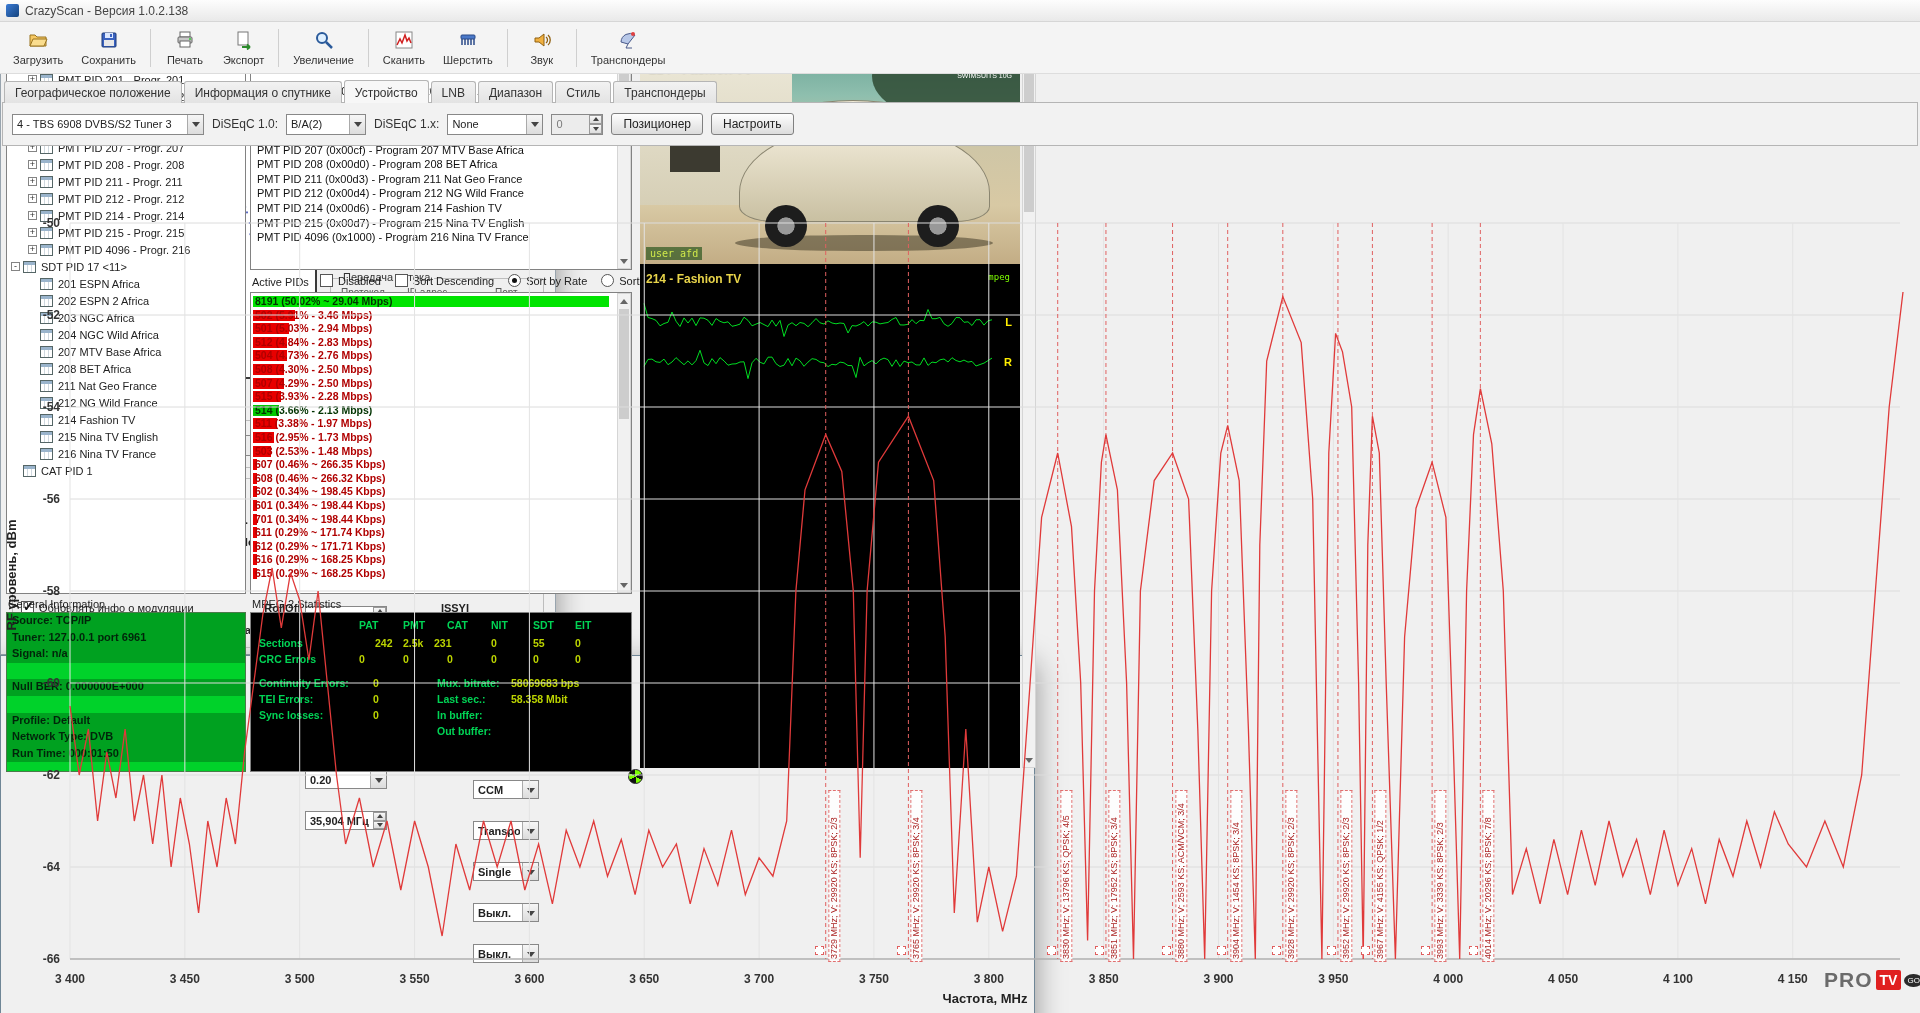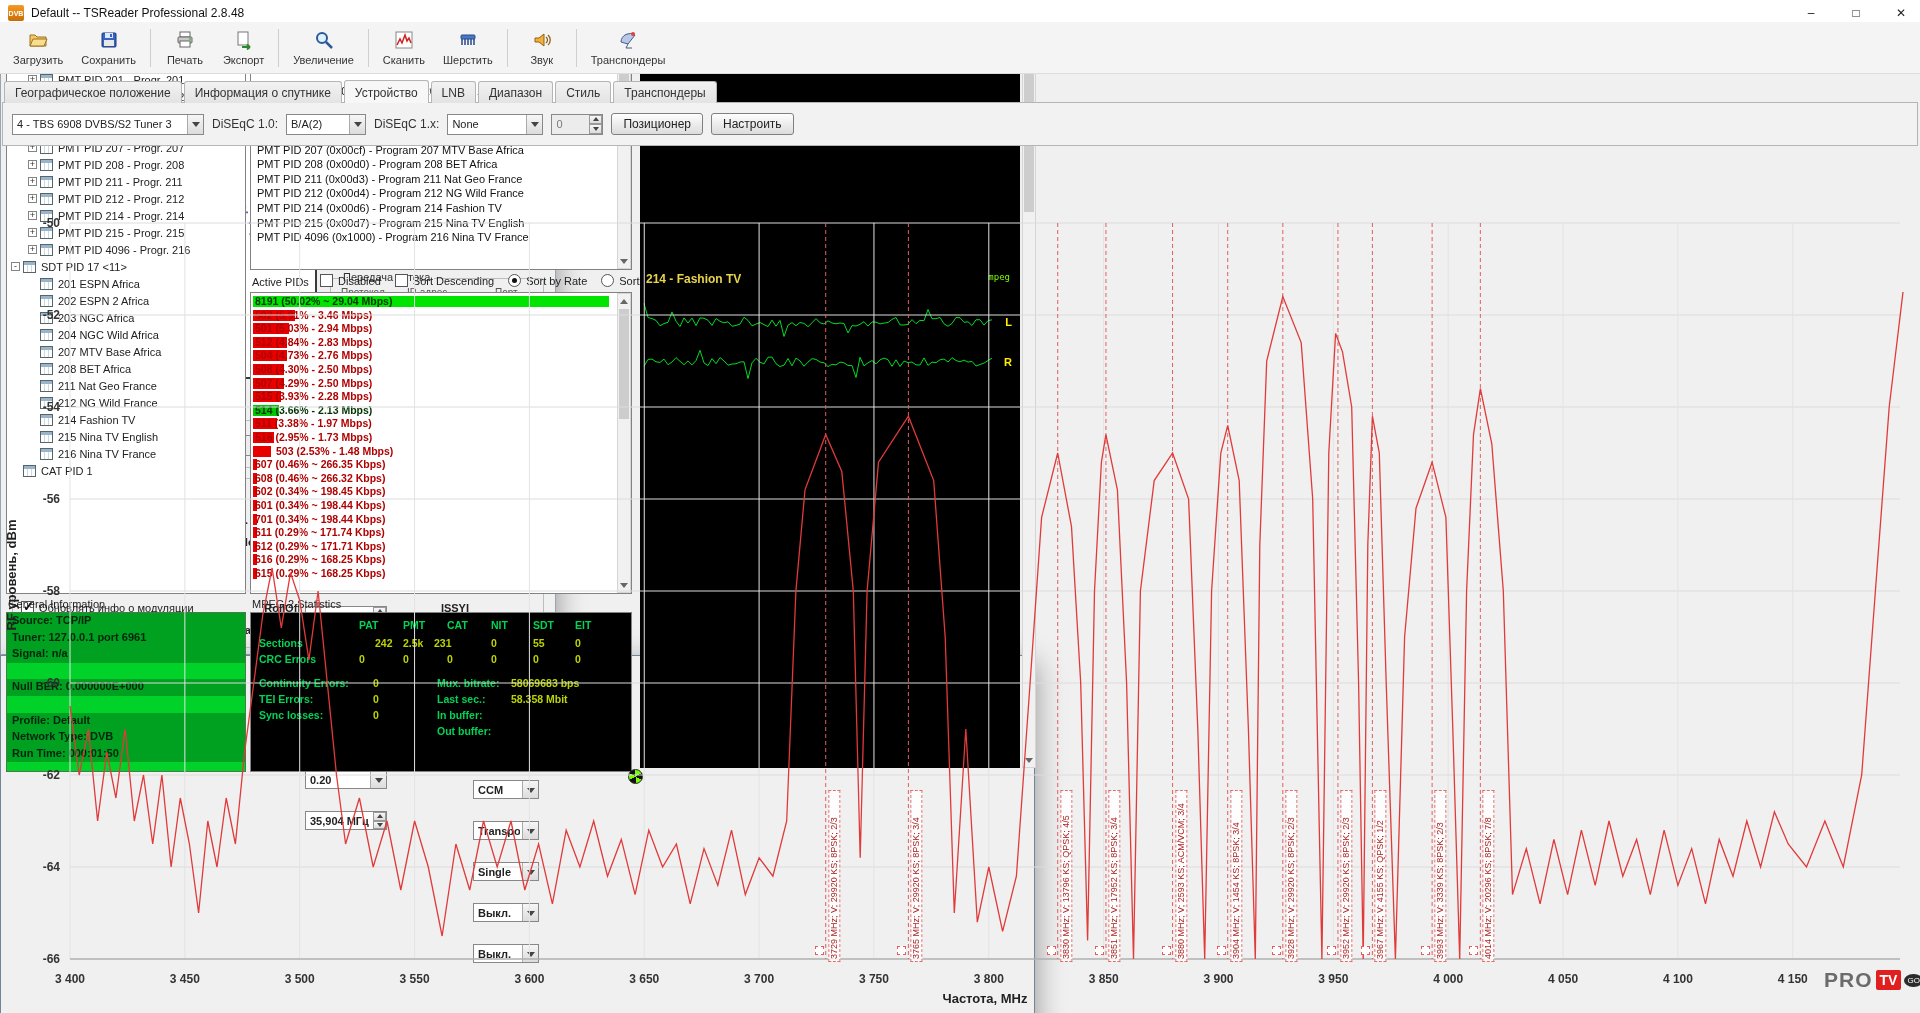--- a/index.html
+++ b/index.html
@@ -213,20 +213,24 @@
       <div class="mk-label" style="left: 1339.94px;">3952 MHz; V; 29920 KS; 8PSK; 2/3</div>
       <div class="mk-box" style="left: 1326.94px;"></div>
       <div class="mk-label" style="left: 1374.4px;">3967 MHz; V; 4155 KS; QPSK; 1/2</div>
       <div class="mk-box" style="left: 1361.4px;"></div>
       <div class="mk-label" style="left: 1434.12px;">3993 MHz; V; 3339 KS; 8PSK; 2/3</div>
       <div class="mk-box" style="left: 1421.12px;"></div>
       <div class="mk-label" style="left: 1482.36px;">4014 MHz; V; 20296 KS; 8PSK; 7/8</div>
       <div class="mk-box" style="left: 1469.36px;"></div>
     </div>
 
+  <div id="cs-titlebar" class="abs">
+    <div id="cs-appicon"></div>
+    <span>CrazyScan - Версия 1.0.2.138</span>
+  </div>
   <div id="cs-toolbar" class="abs">
       <div class="tbtn">
         <div><svg viewBox="0 0 20 20">
             <path d="M2 16V5h5l2 2h9v9z" fill="#f6c863" stroke="#9a7420"></path>
             <path d="M2 16l3-7h14l-3 7z" fill="#fadd8e" stroke="#9a7420"></path>
           </svg></div>
         <div>Загрузить</div>
       </div>
       <div class="tbtn">
         <div><svg viewBox="0 0 20 20">
@@ -1459,21 +1463,21 @@
           <div class="pidrow">
             <div class="pidbar" style="width: 24px; background: rgb(232, 0, 0);"></div>
             <span class="pidlbl" style="color: rgb(176, 0, 0);">511 (3.38% - 1.97 Mbps)</span>
           </div>
           <div class="pidrow">
             <div class="pidbar" style="width: 21px; background: rgb(232, 0, 0);"></div>
             <span class="pidlbl" style="color: rgb(176, 0, 0);">516 (2.95% - 1.73 Mbps)</span>
           </div>
           <div class="pidrow">
             <div class="pidbar" style="width: 18px; background: rgb(232, 0, 0);"></div>
-            <span class="pidlbl" style="color: rgb(176, 0, 0); margin-left: 21px;">503 (2.53% - 1.48 Mbps)</span>
+            <span class="pidlbl" style="color: rgb(176, 0, 0);">503 (2.53% - 1.48 Mbps)</span>
           </div>
           <div class="pidrow">
             <div class="pidbar" style="width: 4px; background: rgb(232, 0, 0);"></div>
             <span class="pidlbl" style="color: rgb(176, 0, 0);">607 (0.46% ~ 266.35 Kbps)</span>
           </div>
           <div class="pidrow">
             <div class="pidbar" style="width: 4px; background: rgb(232, 0, 0);"></div>
             <span class="pidlbl" style="color: rgb(176, 0, 0);">608 (0.46% ~ 266.32 Kbps)</span>
           </div>
           <div class="pidrow">
@@ -1560,20 +1564,36 @@
         <span class="abs mlab" style="left:186px;top:96px">In buffer:</span>
         <span class="abs mval" style="left:260px;top:96px"></span>
         <span class="abs mlab" style="left:8px;top:112px"></span>
         <span class="abs mval" style="left:122px;top:112px"></span>
         <span class="abs mlab" style="left:186px;top:112px">Out buffer:</span>
         <span class="abs mval" style="left:260px;top:112px"></span>
       </div>
 
     <span class="panel-head" style="left:644px;top:40px">Video Decode</span>
     <div id="video-panel" class="abs" style="left:640px;top:54px;width:380px;height:714px">
+      <div id="thumb">
+        <div id="thumb-wall"></div>
+        <div id="thumb-arch"></div>
+        <div id="thumb-palm"></div>
+        <div id="car-shadow"></div>
+        <div id="car-roof"></div>
+        <div id="car-win"></div>
+        <div id="car-body"></div>
+        <div id="wheel1"></div>
+        <div id="wheel2"></div>
+        <div class="ovl-ch">214 - Fashion TV</div>
+        <div id="ovl-diamond"></div>
+        <div id="ovl-badge">6264</div>
+        <div id="ovl-small">SWIMSUITS 10G</div>
+        <div id="ovl-user">user  afd</div>
+      </div>
       <div id="audio-title">214 - Fashion TV</div>
       <div id="audio-badge">mpeg</div>
       <svg id="waveform" class="abs" style="left:0;top:240px" width="380" height="110">
           <polyline points="4,9.4 8,23.5 12,24.6 16,26.4 20,31.8 24,29.5 28,28.3 32,18.0 36,27.2 40,32.5 44,23.9 48,29.0 52,24.1 56,31.6 60,23.9 64,24.2 68,26.3 72,31.4 76,24.5 80,27.3 84,28.8 88,27.8 92,32.3 96,31.4 100,30.1 104,23.2 108,26.4 112,31.8 116,30.1 120,28.5 124,30.6 128,32.6 132,26.1 136,32.2 140,26.4 144,42.5 148,31.1 152,28.7 156,31.7 160,28.5 164,29.4 168,32.7 172,28.8 176,24.5 180,28.8 184,30.0 188,26.8 192,29.0 196,29.8 200,29.0 204,29.5 208,39.0 212,31.6 216,32.0 220,30.3 224,27.6 228,32.1 232,27.9 236,28.2 240,29.9 244,29.1 248,28.5 252,25.4 256,23.5 260,30.9 264,31.0 268,30.3 272,25.6 276,29.7 280,26.4 284,26.7 288,15.5 292,24.7 296,24.7 300,23.4 304,29.8 308,32.3 312,29.4 316,23.5 320,23.7 324,28.3 328,27.8 332,31.5 336,25.8 340,25.7 344,31.1 348,26.7 352,25.8 " fill="none" stroke="#00dd22" stroke-width="1"></polyline>
           <polyline points="4,72.3 8,65.4 12,65.1 16,67.8 20,68.4 24,65.1 28,70.7 32,68.0 36,63.6 40,67.3 44,70.7 48,66.9 52,70.9 56,66.6 60,56.3 64,68.9 68,71.6 72,64.6 76,69.7 80,63.6 84,66.9 88,71.2 92,70.0 96,69.8 100,68.0 104,67.8 108,84.6 112,68.8 116,64.3 120,68.2 124,69.9 128,63.2 132,63.1 136,69.7 140,72.5 144,71.2 148,64.5 152,71.8 156,64.1 160,66.8 164,72.3 168,68.1 172,64.7 176,65.4 180,68.1 184,68.7 188,72.6 192,70.3 196,70.9 200,68.1 204,68.8 208,71.5 212,71.6 216,83.5 220,63.3 224,71.9 228,68.8 232,66.6 236,69.9 240,65.9 244,64.1 248,65.6 252,72.4 256,65.8 260,72.5 264,67.1 268,68.6 272,68.0 276,70.9 280,71.0 284,63.9 288,71.4 292,68.1 296,68.7 300,65.8 304,65.0 308,68.0 312,63.7 316,66.5 320,67.8 324,66.1 328,68.1 332,67.4 336,72.0 340,70.5 344,69.1 348,66.6 352,64.1 " fill="none" stroke="#00dd22" stroke-width="1"></polyline>
         </svg>
       <span class="wf-lab" style="right:8px;top:262px">L</span>
       <span class="wf-lab" style="right:8px;top:302px">R</span>
     </div>
 

